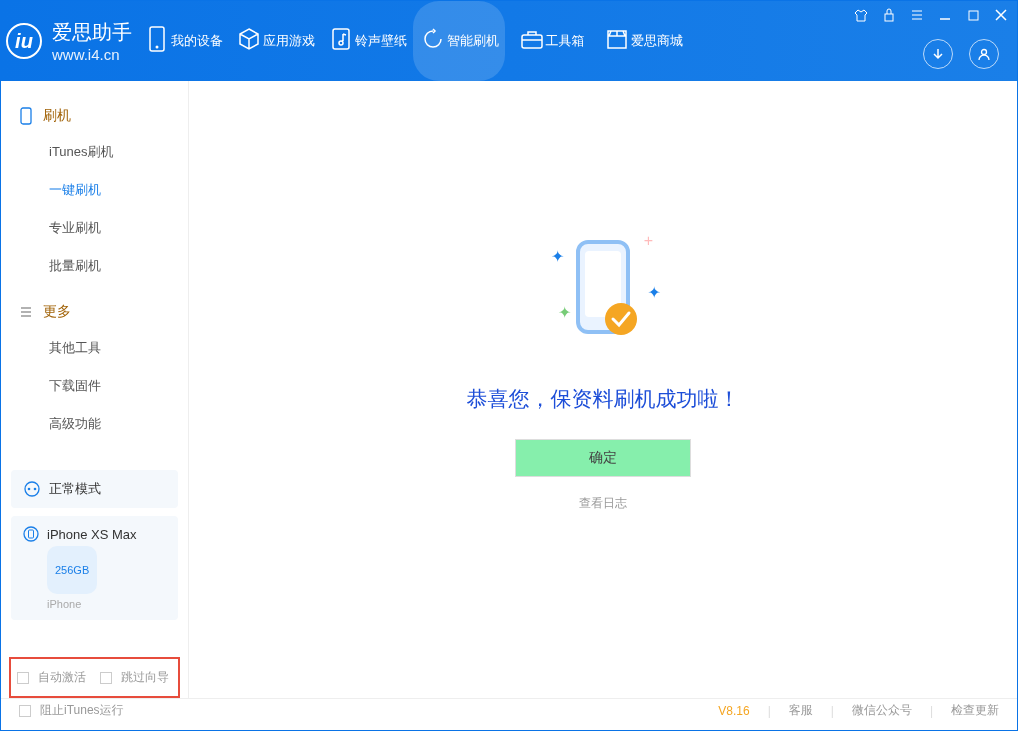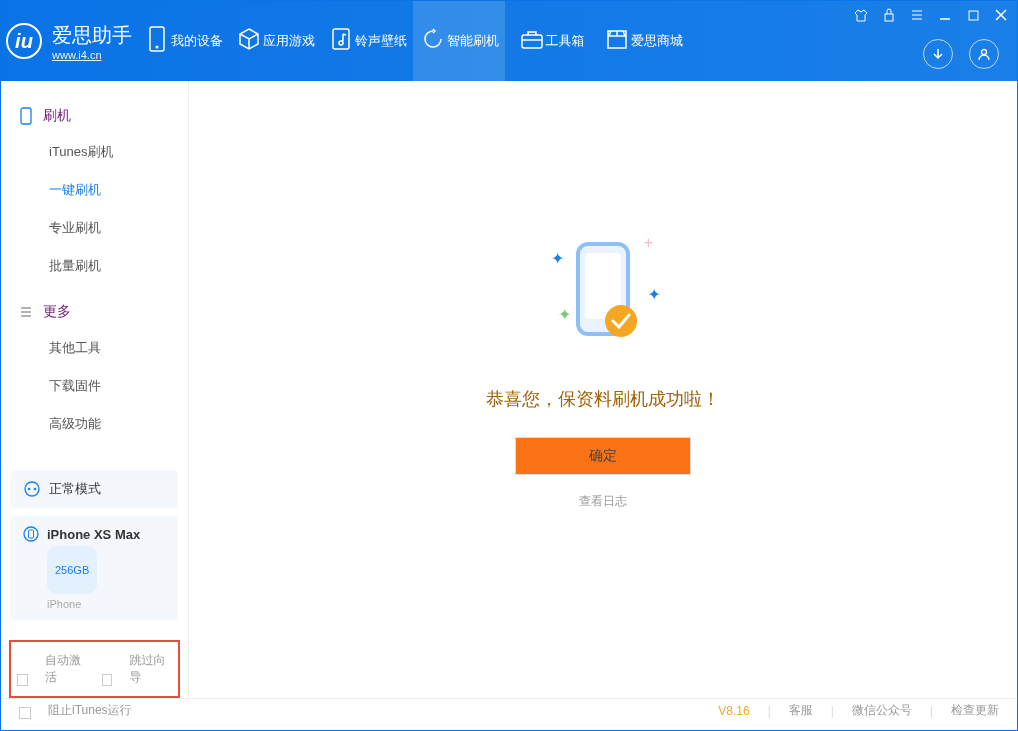--- a/index.html
+++ b/index.html
@@ -13,83 +13,83 @@
     color: #fff;
     position: relative;
   }
   .logo-area { display: flex; align-items: center; padding: 0 5px; }
   .logo-icon {
     width: 36px; height: 36px; border: 2px solid #fff; border-radius: 50%;
     display: flex; align-items: center; justify-content: center;
     font-weight: bold; font-size: 20px; font-style: italic; margin-right: 10px;
   }
   .logo-text { font-size: 20px; font-weight: 500; }
-  .logo-sub { font-size: 11px; opacity: 0.9; text-decoration: underline; }
+  .logo-sub { font-size: 15px; opacity: 0.9; }
   
   .nav-tabs { display: flex; height: 100%; }
   .nav-tab {
     width: 92px; height: 100%;
     display: flex; flex-direction: row; align-items: center; justify-content: center;
     cursor: pointer; font-size: 13px;
   }
-  .nav-tab.active { background: rgba(255,255,255,0.15); }
+  .nav-tab.active { background: rgba(255,255,255,0.15); border-radius: 26px; }
   .nav-icon { width: 28px; height: 28px; margin-bottom: 5px; display:flex; align-items:center; justify-content:center; }
   
   .titlebar-controls {
     position: absolute; right: 8px; top: 6px;
     display: flex; gap: 12px; align-items: center;
   }
   .tb-btn { width: 16px; height: 16px; display:flex; align-items:center; justify-content:center; cursor:pointer; }
   
   .header-right {
     position: absolute; right: 18px; bottom: 12px;
     display: flex; gap: 16px; align-items: center;
   }
   .circ-btn { width: 30px; height: 30px; border: 1.5px solid rgba(255,255,255,0.7); border-radius: 50%; display:flex; align-items:center; justify-content:center; cursor:pointer; }
   
   .body { display: flex; height: calc(100% - 80px - 32px); }
   
   .sidebar { width: 188px; border-right: 1px solid #eee; padding-top: 18px; position: relative; }
   .side-section { margin-bottom: 10px; }
   .side-header {
     display: flex; align-items: center; padding: 8px 18px;
-    font-size: 14px; color: #701a75; gap: 10px;
+    font-size: 14px; color: #a16207; gap: 10px;
   }
   .side-item {
     padding: 10px 18px 10px 48px; font-size: 13px; color: #555; cursor: pointer;
   }
   .side-item.active { color: #1a7fe8; }
   
   .device-cards { position: absolute; bottom: 70px; left: 10px; right: 10px; }
   .device-card {
     background: #f4f8fc; border-radius: 4px; padding: 10px 12px; margin-bottom: 8px;
     font-size: 13px; color: #333; display: flex; align-items: center;
   }
   .device-card2 {
     background: #f4f8fc; border-radius: 4px; padding: 10px 12px; margin-bottom: 8px;
   }
-  .dev-name { font-size: 13px; color: #333; font-weight: 700; }
+  .dev-name { font-size: 13px; color: #333; font-weight: 400; }
   .dev-badge { display:inline-block; background:#e3f0fd; color:#1a7fe8; font-size:11px; padding:18px 8px; border-radius:10px; margin-top:4px; }
   .dev-sub { font-size: 11px; color: #aaa; margin-top: 4px; }
   
   .sidebar-bottom {
     position: absolute; bottom: 0; left: 8px; right: 8px;
     border: 2px solid #e74c3c; padding: 10px 6px;
     display: flex; gap: 14px; font-size: 12px; color: #999;
   }
-  .cb { display: flex; align-items: flex-end; gap: 17px; cursor: pointer; }
+  .cb { display: flex; align-items: center; gap: 9px; cursor: pointer; }
   .cb-box { width: 12px; height: 12px; border: 1px solid #ccc; }
   
   .main { flex: 1; display: flex; flex-direction: column; align-items: center; justify-content: center; }
   .success-block { display: flex; flex-direction: column; align-items: center; margin-top: -40px; }
   .phone-ill { width: 120px; height: 130px; position: relative; margin-bottom: 28px; }
   .sparkle { position: absolute; color: #1a7fe8; font-size: 16px; }
-  .success-msg { font-size: 18px; color: #a16207; margin-bottom: 26px; }
+  .success-msg { font-size: 21px; color: #1d4ed8; margin-bottom: 26px; }
   .ok-btn {
-    border: 1px solid #ddd; background: #f97316; padding: 9px 73px;
+    border: 1px solid #ddd; background: #86efac; padding: 9px 73px;
     font-size: 14px; cursor: pointer; color: #444; margin-bottom: 18px;
   }
   .log-link { font-size: 12px; color: #999; cursor: pointer; }
   
   .footer {
     height: 24px; border-top: 1px solid #eee; display: flex; align-items: center;
     padding: 0 18px; font-size: 12px; color: #999; justify-content: space-between;
   }
   .footer-left { display: flex; align-items: center; gap: 5px; }
   .footer-right { display: flex; align-items: center; gap: 18px; }

